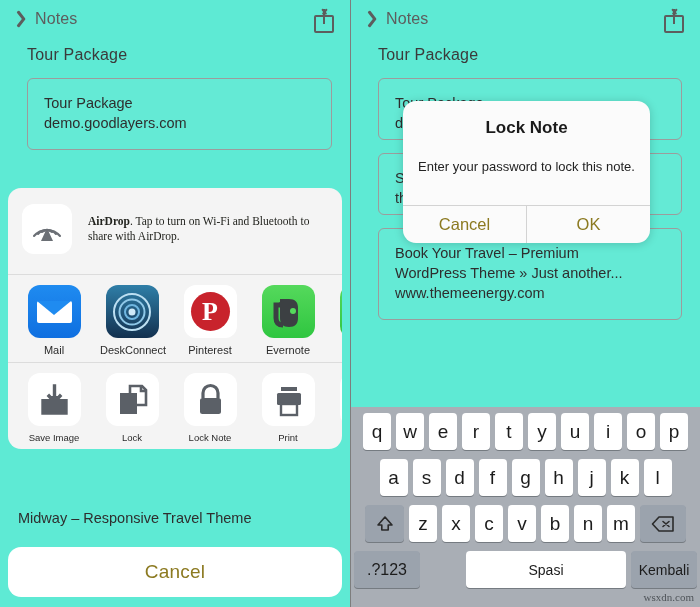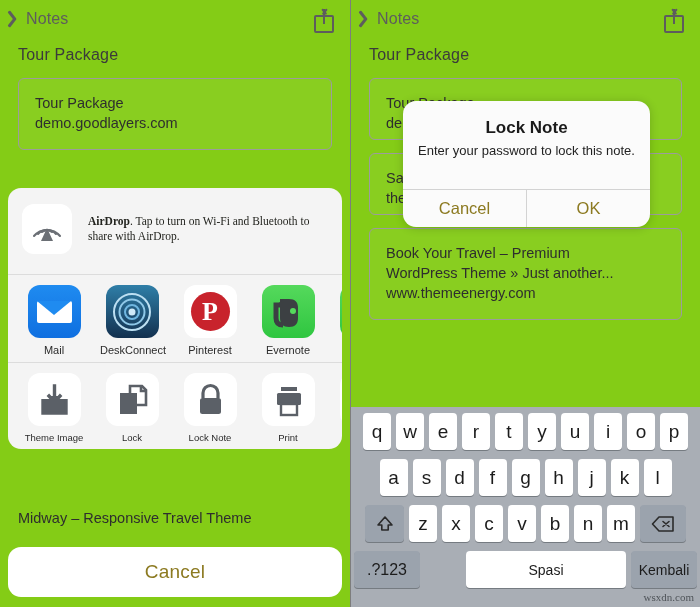--- a/index.html
+++ b/index.html
@@ -2,21 +2,21 @@
 <html><head>
 <meta charset="utf-8">
 <style>
   * { box-sizing: border-box; margin: 0; padding: 0; }
   html, body {
     width: 700px; height: 607px;
     font-family: "Liberation Sans", sans-serif;
     overflow: hidden; background: #8b8b8b;
   }
   .screen { position: relative; width: 700px; height: 607px; display: flex; }
-  .panel { position: relative; width: 350px; height: 607px; background: #84cc16; overflow: hidden; }
+  .panel { position: relative; width: 350px; height: 607px; background: #5eead4; overflow: hidden; padding-left: 9px; }
   .panel.right { border-left: 1px solid #7d7d7d; }
 
   
   .navbar { position: relative; height: 38px; }
   .back-btn {
     position: absolute; left: 10px; top: 9px;
     display: flex; align-items: center; gap: 5px;
   }
   .chev { width: 11px; height: 19px; position: relative; }
   .chev::before, .chev::after {
@@ -132,21 +132,21 @@
   }
 
   
   .alert {
     position: absolute; left: 52px; top: 101px; width: 247px;
     background: #fbfbfb; border-radius: 13px; overflow: hidden;
     box-shadow: 0 1px 10px rgba(0,0,0,.18);
   }
   .alert-body { padding: 17px 14px 14px 14px; text-align: center; }
   .alert-title { font-size: 17px; font-weight: bold; color: #1b1b1b; }
-  .alert-msg { font-size: 13px; color: #232323; line-height: 18px; margin-top: 4px; }
+  .alert-msg { font-size: 13px; color: #232323; line-height: 18px; margin-top: 20px; }
   .pw-field {
     margin: 17px 6px 0 6px; height: 25px; background: #fff;
     border: 1px solid #c9c9c9; border-radius: 2px;
     display: flex; align-items: center; padding: 0 6px;
   }
   .caret { width: 1.6px; height: 15px; background: #b5a24a; margin-right: 3px; }
   .pw-ph { font-size: 13.5px; color: #b4b4b4; }
   .alert-div { height: 1px; background: #d3d3d3; margin-top: 15px; }
   .alert-actions { display: flex; height: 37px; }
   .alert-btn {
@@ -273,21 +273,21 @@
 
       <div class="act-row">
         <div class="app-cell">
           <div class="act-tile">
             <svg width="53" height="53" viewBox="0 0 53 53">
               <path class="g" d="M26.5 13 L26.5 27 M21 23 L26.5 29 L32 23" fill="none" stroke="#5b6067" stroke-width="3.4" stroke-linecap="square"></path>
               <path class="g" d="M15 26 L15 40 L38 40 L38 26" fill="none" stroke="#5b6067" stroke-width="3.4"></path>
               <rect x="17" y="28" width="19" height="10" fill="#5b6067"></rect>
             </svg>
           </div>
-          <div class="act-label">Theme Image</div>
+          <div class="act-label">Save Image</div>
         </div>
         <div class="app-cell">
           <div class="act-tile">
             <svg width="53" height="53" viewBox="0 0 53 53">
               <path d="M24 13 L36 13 L40 17 L40 32 L24 32 Z" fill="none" stroke="#5b6067" stroke-width="2.6"></path>
               <path d="M35 13 L35 18 L40 18" fill="none" stroke="#5b6067" stroke-width="2.6"></path>
               <rect x="14" y="20" width="17" height="21" fill="#5b6067"></rect>
             </svg>
           </div>
           <div class="act-label">Lock</div>

